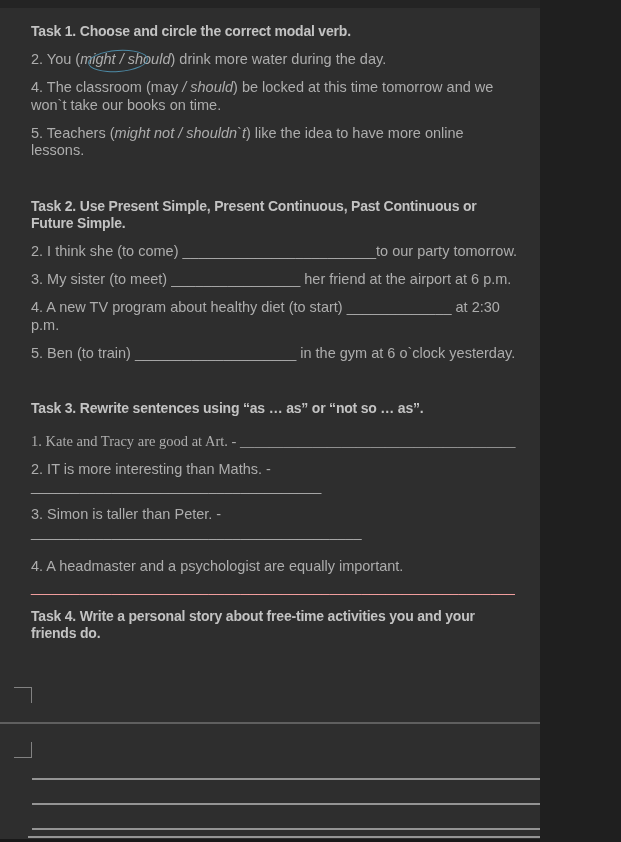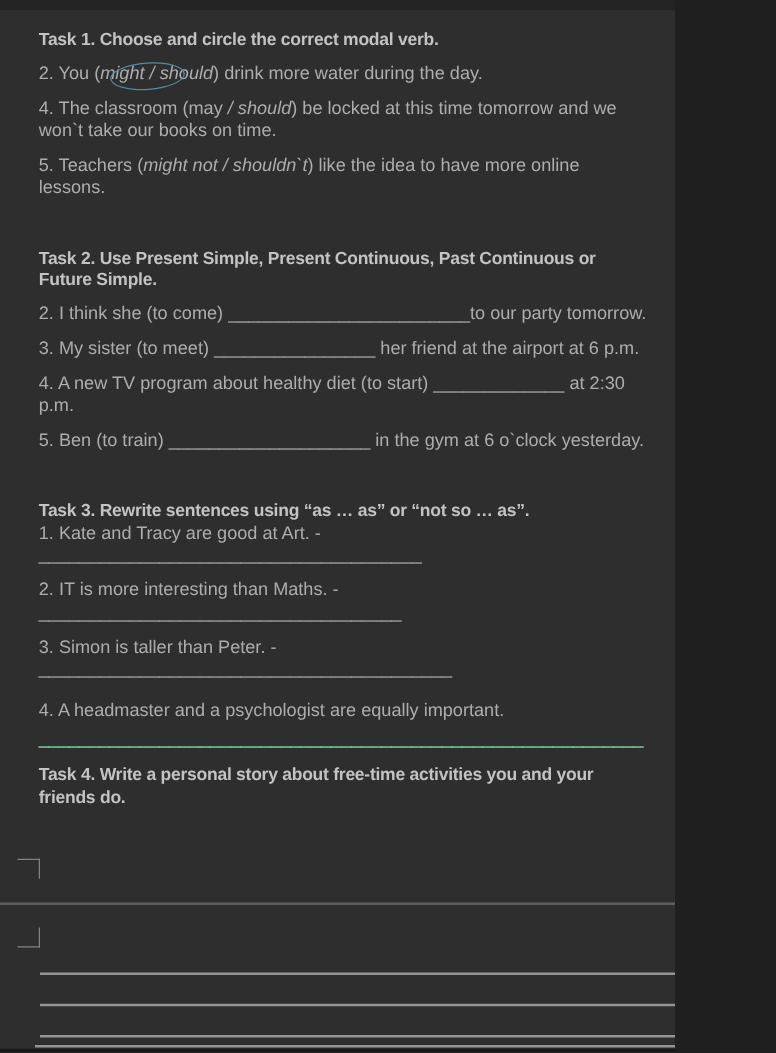--- a/index.html
+++ b/index.html
@@ -24,23 +24,23 @@
   .task-title {
     margin:38px 0 0 0;
     font-size:14px;
     font-weight:bold;
     letter-spacing:-0.2px;
     color:#c3c3c3;
     line-height:17.5px;
   }
   .task-title.first { margin-top:0; }
   .item { margin:10.5px 0 0 0; white-space:pre-wrap; }
-  .item.gap-lg { margin-top:1px; }
+  .item.gap-lg { margin-top:15px;font-family:Liberation Serif, serif; }
   .item.gap-xl { margin-top:16.5px; }
-  .item.blank-line { margin-top:4px; color:#86efac; }
+  .item.blank-line { margin-top:4px; color:#fca5a5; }
   .it { font-style:italic; }
   .circle-mark {
     position:absolute;
     left:88px; top:50px; width:58px; height:20px;
     border:1.6px solid #4e8ca8;
     border-radius:50%;
     transform:rotate(-4deg);
     pointer-events:none;
   }
   .crop { position:absolute; width:17px; height:15px; }

